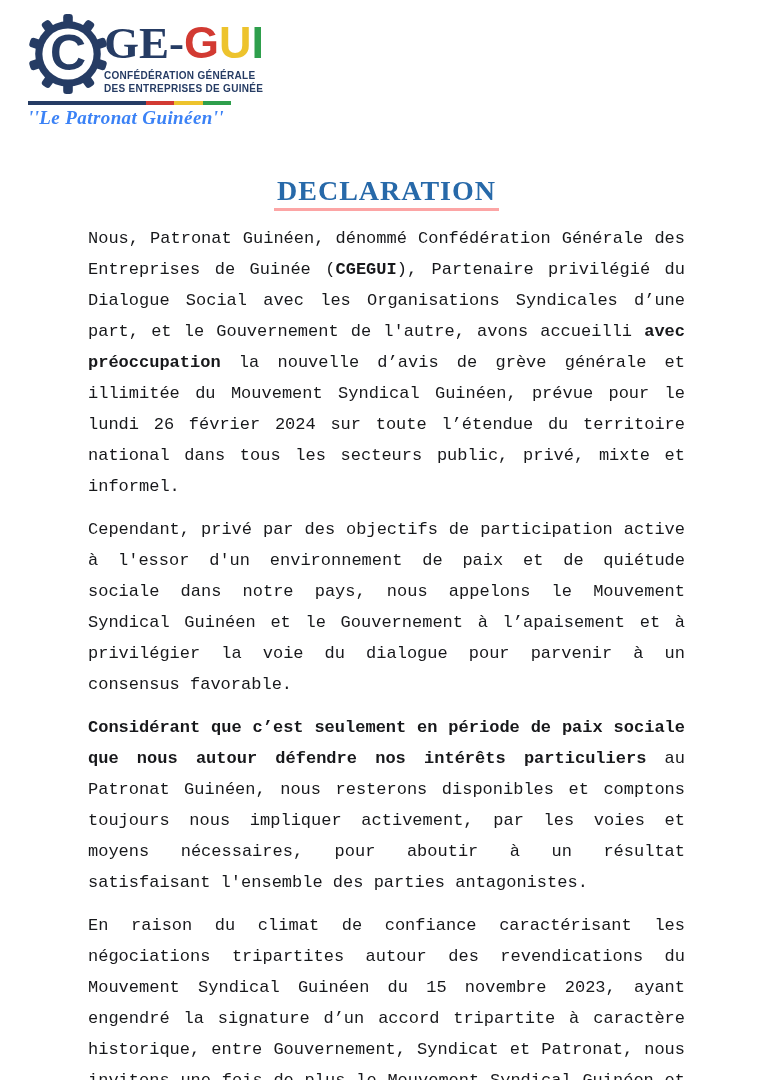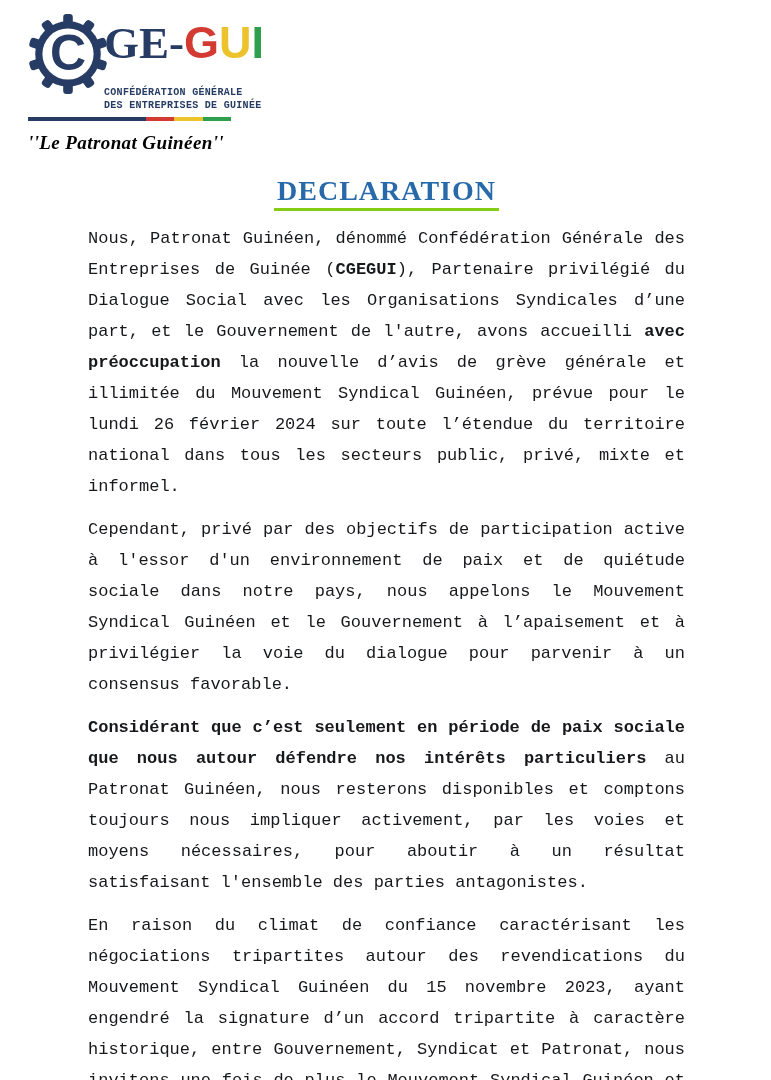--- a/index.html
+++ b/index.html
@@ -25,48 +25,48 @@
     font-family:"Liberation Sans", sans-serif;
     font-weight:bold; font-size:50px; padding-bottom:3px;
   }
   .wm-col { margin-left:-4px; padding-top:10px; }
   .wordmark {
     font-family:"Liberation Sans", sans-serif;
     font-weight:bold; font-size:45px; line-height:42px;
     letter-spacing:0px; white-space:nowrap;
   }
   .org-caption {
-    margin-top:22px;
-    font-family:Liberation Mono, monospace;
+    margin-top:5px;
+    font-family:Liberation Sans, sans-serif;
     font-weight:bold; font-size:10px; line-height:13px;
     letter-spacing:0.3px; color:#263c64; white-space:nowrap;
   }
   .divider { display:flex; height:3.5px; width:203px; margin-top:5px; }
   .divider .seg { display:block; height:100%; }
   .divider .s0 { width:58%; }
   .divider .s1 { width:14%; }
   .divider .s2 { width:14%; }
   .divider .s3 { width:14%; }
   .tagline {
-    margin-top:11px;
+    margin-top:2px;
     font-family:"Liberation Serif", serif;
     font-weight:bold; font-style:italic;
-    font-size:19px; color:#000000; letter-spacing:0.4px;
+    font-size:19px; color:#3b82f6; letter-spacing:0.4px;
     white-space:nowrap;
   }
 
   
   .doc { position:absolute; top:176px; left:88px; width:597px; }
   .title-wrap { text-align:center; }
   .title {
     display:inline-block;
     font-family:"Liberation Serif", serif;
     font-weight:bold; font-size:28px; line-height:30px;
     letter-spacing:1px;
-    border-bottom:3px solid #84cc16;
+    border-bottom:3px solid #fca5a5;
     padding:0 3px 2px 3px;
   }
   .para {
     margin:12px 0 12px 0;
     font-size:17px; line-height:31px;
     text-align:justify;
     font-family:Liberation Mono, monospace;
   }
   .para .b { font-weight:bold; }
   .date-line {

